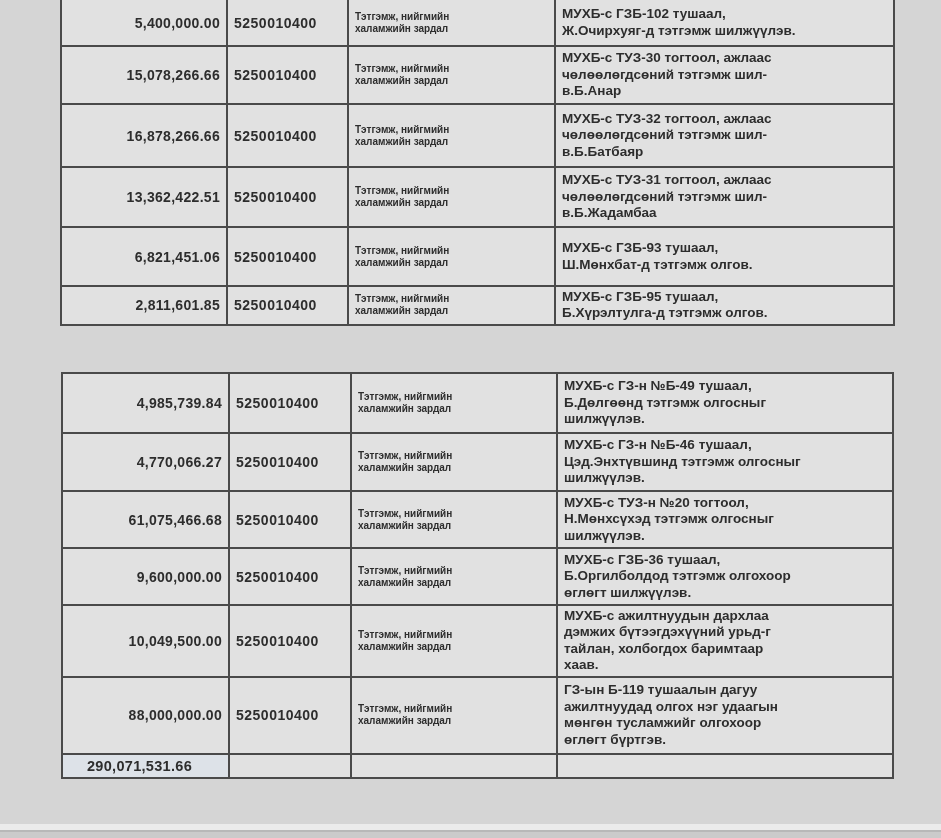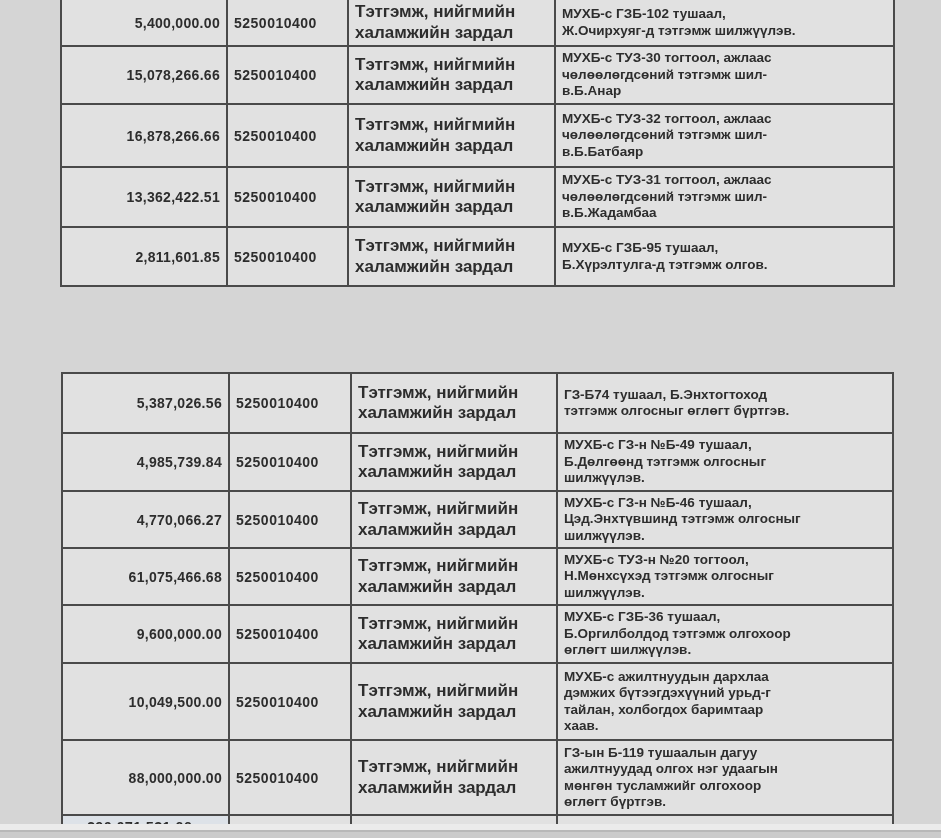--- a/index.html
+++ b/index.html
@@ -35,21 +35,21 @@
   }
   td.c-acc{
     text-align:left;
     font-size:14px;
     font-weight:600;
     letter-spacing:0.5px;
   }
   td.c-cat{
     text-align:left;
     padding-left:7px;
-    font-size:17px;
+    font-size:10px;
     font-weight:600;
     line-height:1.2;
     white-space:pre-line;
   }
   td.c-desc{
     text-align:left;
     padding-left:7px;
     font-size:13.5px;
     font-weight:600;
     line-height:1.22;
@@ -134,47 +134,47 @@
       <tr>
         <td class="c-amt">13,362,422.51</td>
         <td class="c-acc">5250010400</td>
         <td class="c-cat">Тэтгэмж, нийгмийн
 халамжийн зардал</td>
         <td class="c-desc">МУХБ-с ТУЗ-31 тогтоол, ажлаас
 чөлөөлөгдсөний тэтгэмж шил-
 в.Б.Жадамбаа</td>
       </tr>
       <tr>
+        <td class="c-amt">6,821,451.06</td>
+        <td class="c-acc">5250010400</td>
+        <td class="c-cat">Тэтгэмж, нийгмийн
+халамжийн зардал</td>
+        <td class="c-desc">МУХБ-с ГЗБ-93 тушаал,
+Ш.Мөнхбат-д тэтгэмж олгов.</td>
+      </tr>
+      <tr>
         <td class="c-amt">2,811,601.85</td>
         <td class="c-acc">5250010400</td>
         <td class="c-cat">Тэтгэмж, нийгмийн
 халамжийн зардал</td>
         <td class="c-desc">МУХБ-с ГЗБ-95 тушаал,
 Б.Хүрэлтулга-д тэтгэмж олгов.</td>
       </tr>
     </tbody>
   </table>
 
   <table class="doc" id="t2">
     <colgroup>
         <col style="width:167px">
         <col style="width:122px">
         <col style="width:206px">
         <col style="width:336px">
       </colgroup>
     <tbody>
       <tr>
-        <td class="c-amt">5,387,026.56</td>
-        <td class="c-acc">5250010400</td>
-        <td class="c-cat">Тэтгэмж, нийгмийн
-халамжийн зардал</td>
-        <td class="c-desc">ГЗ-Б74 тушаал, Б.Энхтогтоход
-тэтгэмж олгосныг өглөгт бүртгэв.</td>
-      </tr>
-      <tr>
         <td class="c-amt">4,985,739.84</td>
         <td class="c-acc">5250010400</td>
         <td class="c-cat">Тэтгэмж, нийгмийн
 халамжийн зардал</td>
         <td class="c-desc">МУХБ-с ГЗ-н №Б-49 тушаал,
 Б.Дөлгөөнд тэтгэмж олгосныг
 шилжүүлэв.</td>
       </tr>
       <tr>
         <td class="c-amt">4,770,066.27</td>

